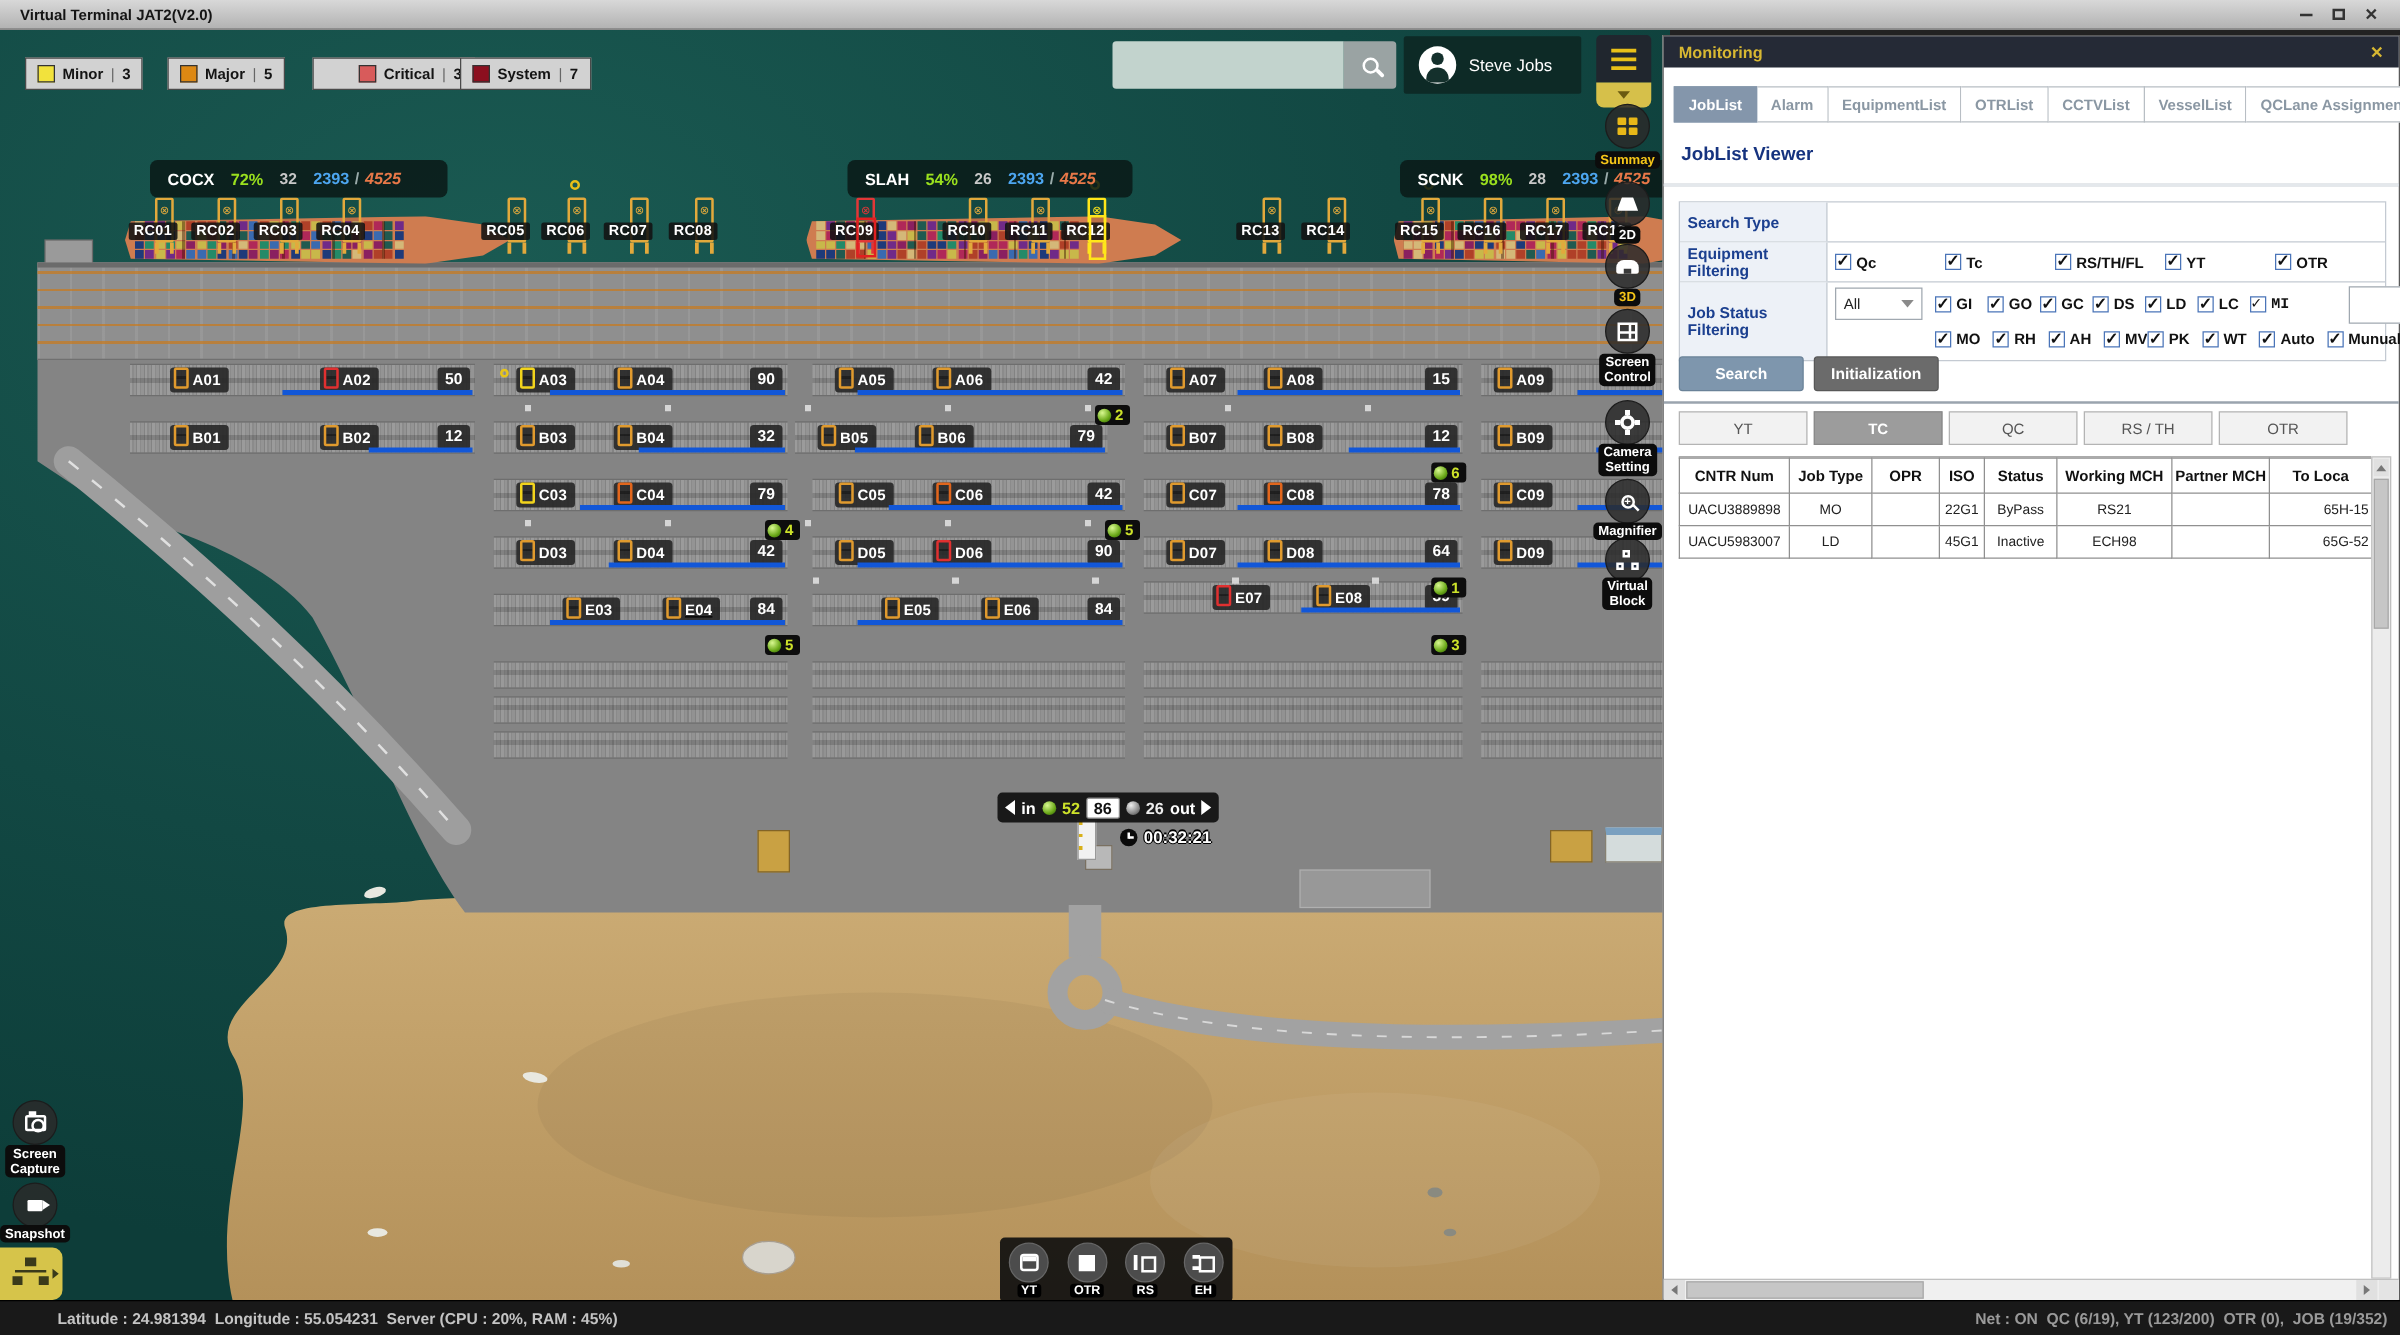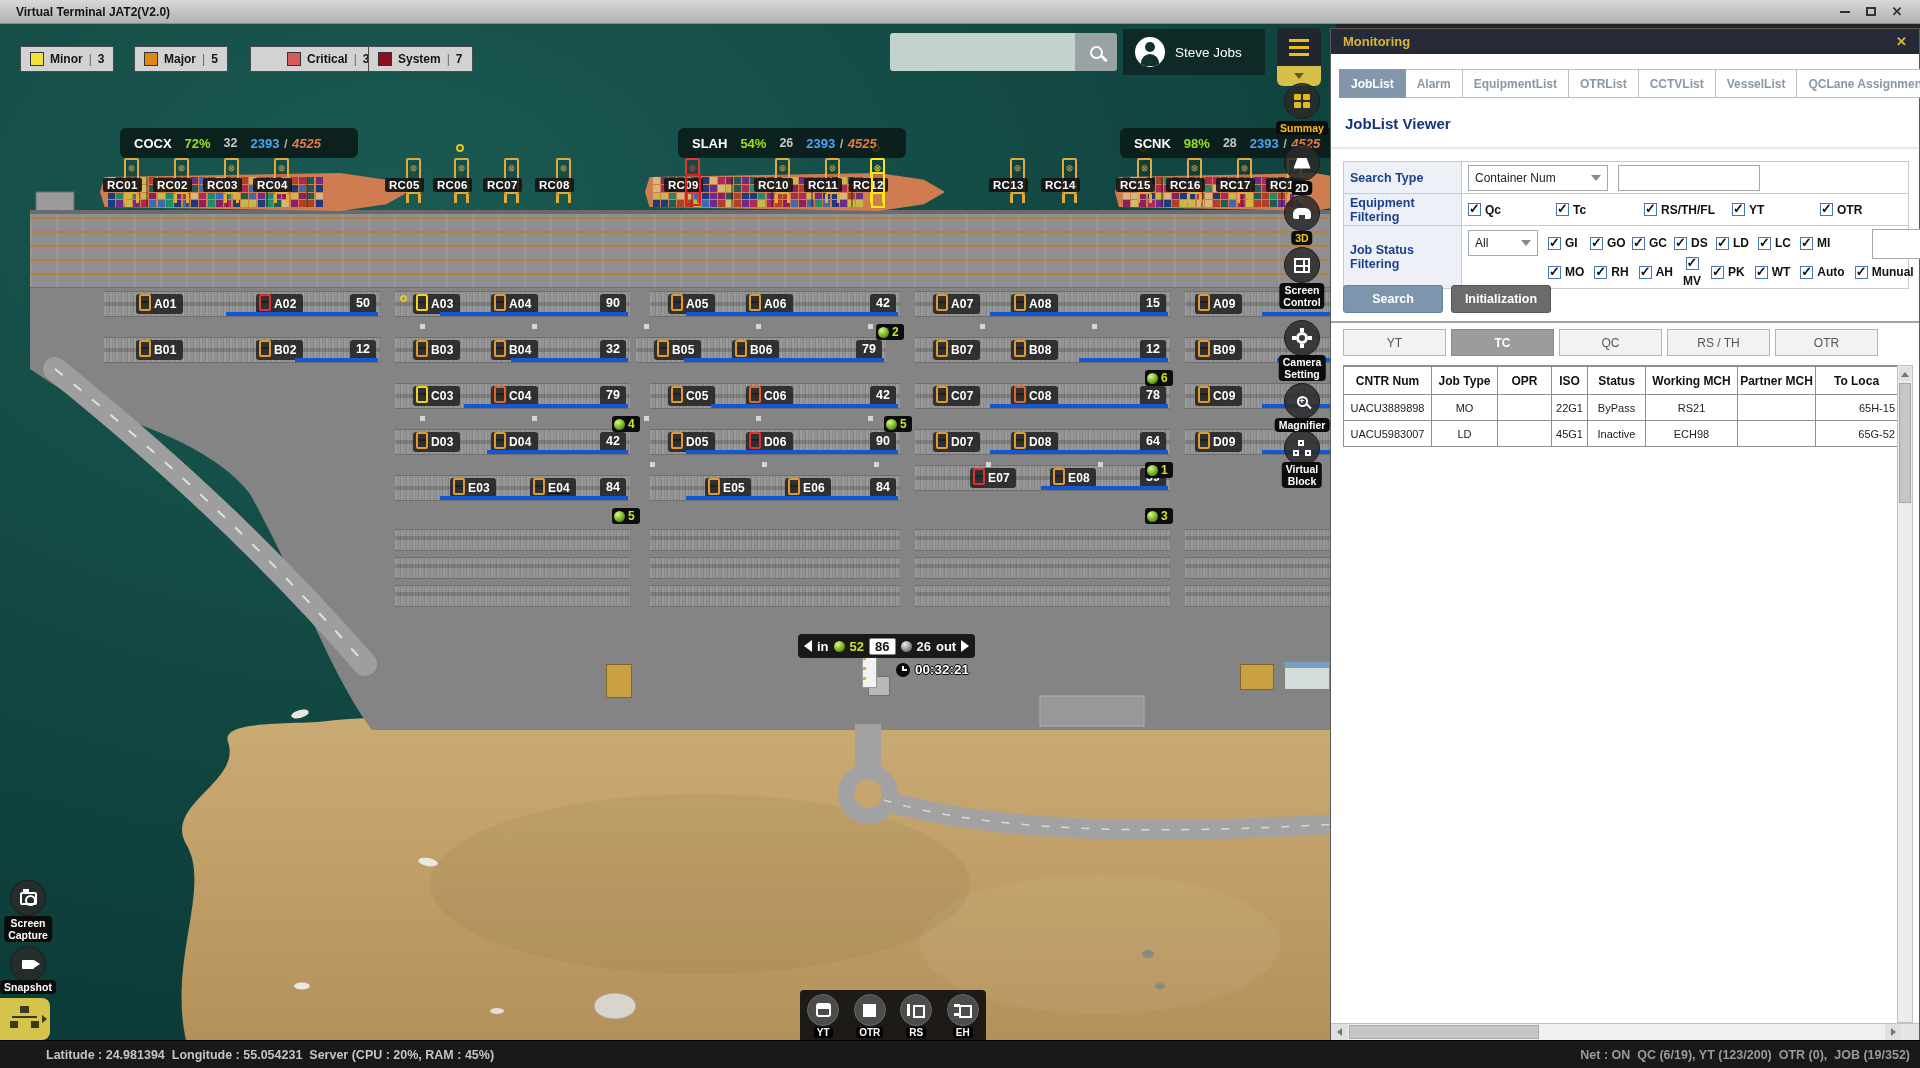--- a/index.html
+++ b/index.html
@@ -1227,27 +1227,20 @@
       <span class="ptab">CCTVList</span>
       <span class="ptab">VesselList</span>
       <span class="ptab">QCLane Assignment</span>
     </div>
   <div class="p-vtitle">JobList Viewer</div>
   <div class="p-div1"></div>
 
   <div class="p-form">
     <div class="f-row" style="height:32px;">
       <div class="f-label">Search Type</div>
-      <div class="f-ctrl">
-        <div class="selbox" style="width:140px;">
-          <span>Container Num</span>
-            <i class="selarr"></i>
-        </div>
-        <input class="txt" style="width: 142px;">
-      </div>
     </div>
     <div class="f-row" style="height:32px;">
       <div class="f-label">Equipment Filtering</div>
       <div class="f-ctrl" id="equip-cbs">
           <span class="cbitem" style="width: 78px;">
             <span class="cbbox"></span>
             <span>Qc</span>
           </span>
           <span class="cbitem" style="width: 78px;">
             <span class="cbbox"></span>
@@ -1293,41 +1286,41 @@
                 <span>DS</span>
               </span>
               <span class="cbitem" style="width: 42px;">
                 <span class="cbbox"></span>
                 <span>LD</span>
               </span>
               <span class="cbitem" style="width: 42px;">
                 <span class="cbbox"></span>
                 <span>LC</span>
               </span>
-              <span class="cbitem" style="width: 42px;">
+              <span class="cbitem" style="width: 42px; font-family: Liberation Mono, monospace;">
                 <span class="cbbox"></span>
                 <span>MI</span>
               </span>
             </span>
           <input class="txt" style="width: 52px; height: 30px; position: absolute; right: 6px; top: 3px;">
         </div>
         <div class="cline" style="padding-left:80px;" id="js-cbs2">
             <span class="cbitem" style="margin-right: 10px;">
               <span class="cbbox"></span>
               <span>MO</span>
             </span>
             <span class="cbitem" style="margin-right: 10px;">
               <span class="cbbox"></span>
               <span>RH</span>
             </span>
             <span class="cbitem" style="margin-right: 10px;">
               <span class="cbbox"></span>
               <span>AH</span>
             </span>
-            <span class="cbitem" style="margin-right: 10px; flex-direction: column;">
+            <span class="cbitem" style="">
               <span class="cbbox"></span>
               <span>MV</span>
             </span>
             <span class="cbitem" style="margin-right: 10px;">
               <span class="cbbox"></span>
               <span>PK</span>
             </span>
             <span class="cbitem" style="margin-right: 10px;">
               <span class="cbbox"></span>
               <span>WT</span>

